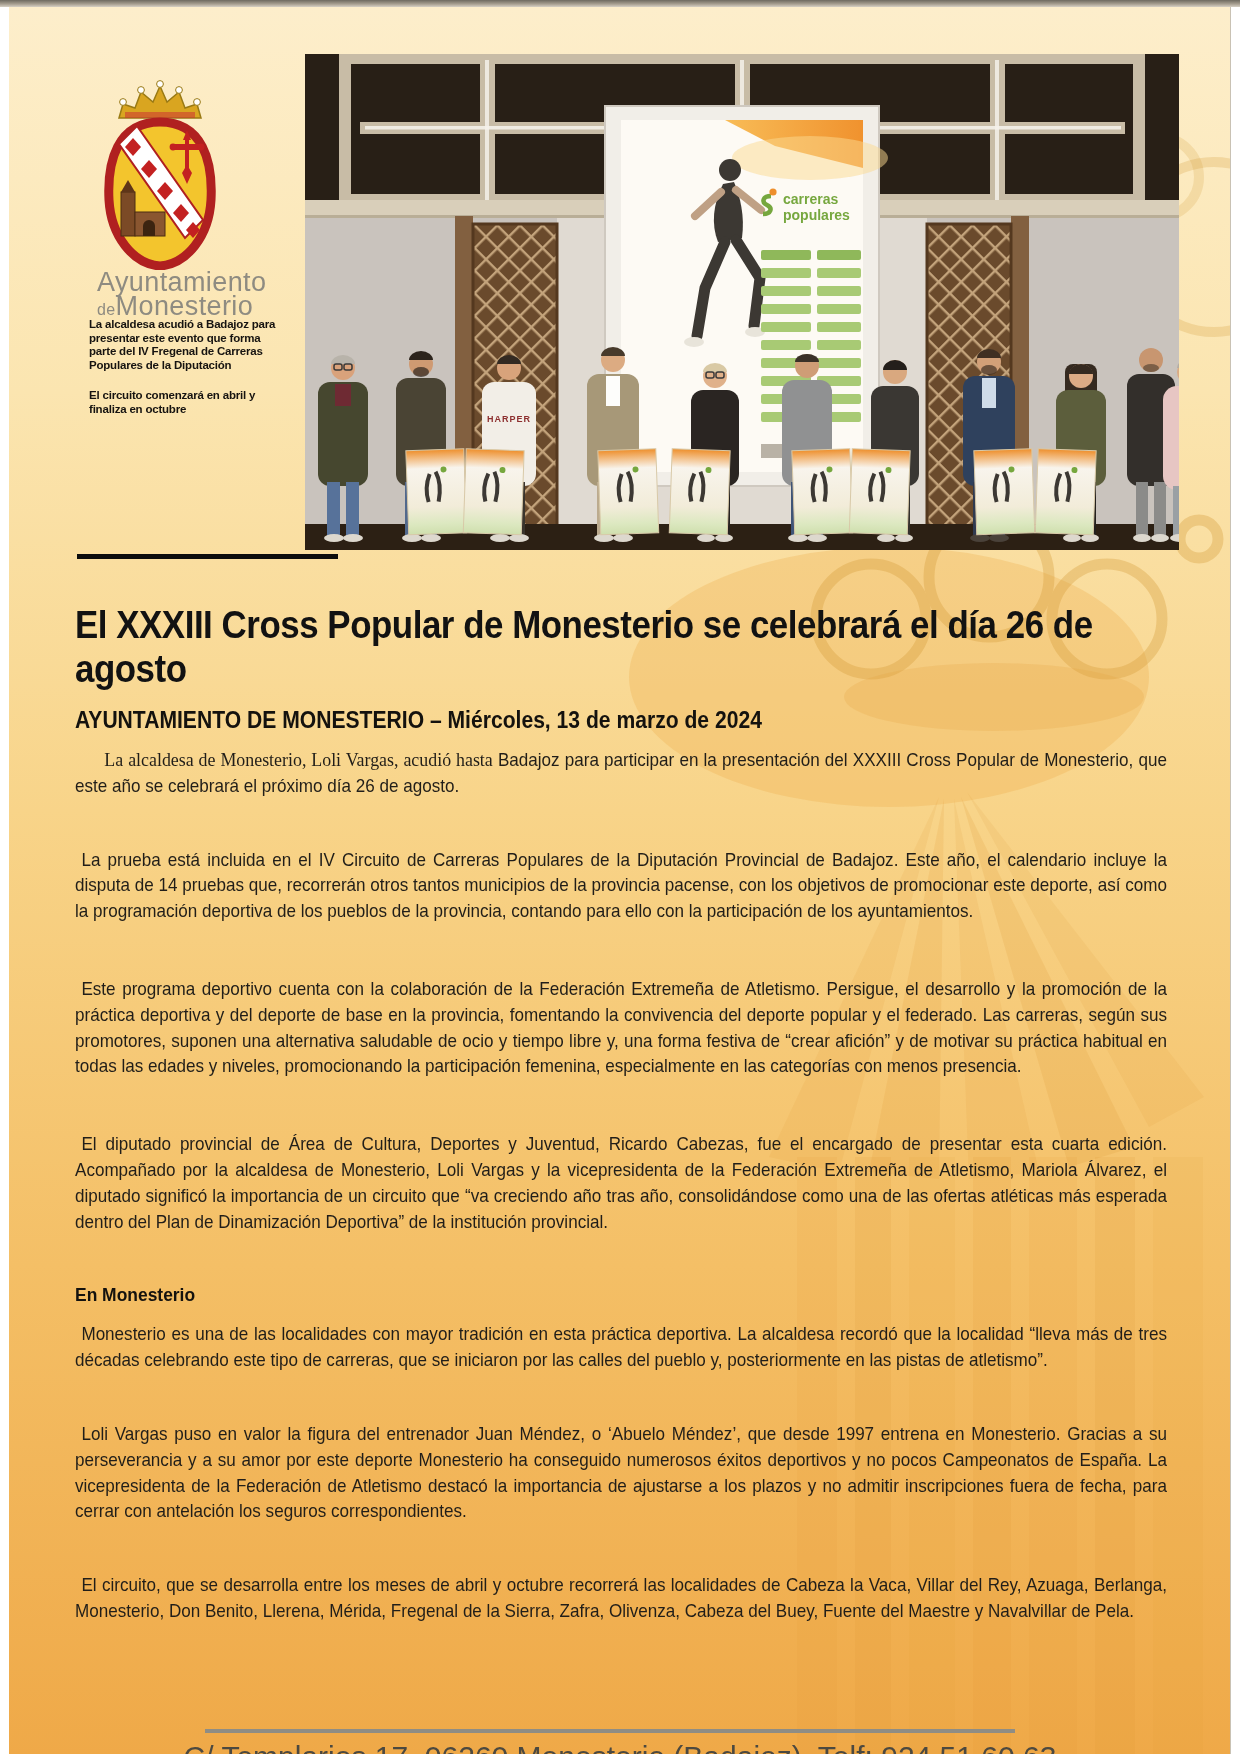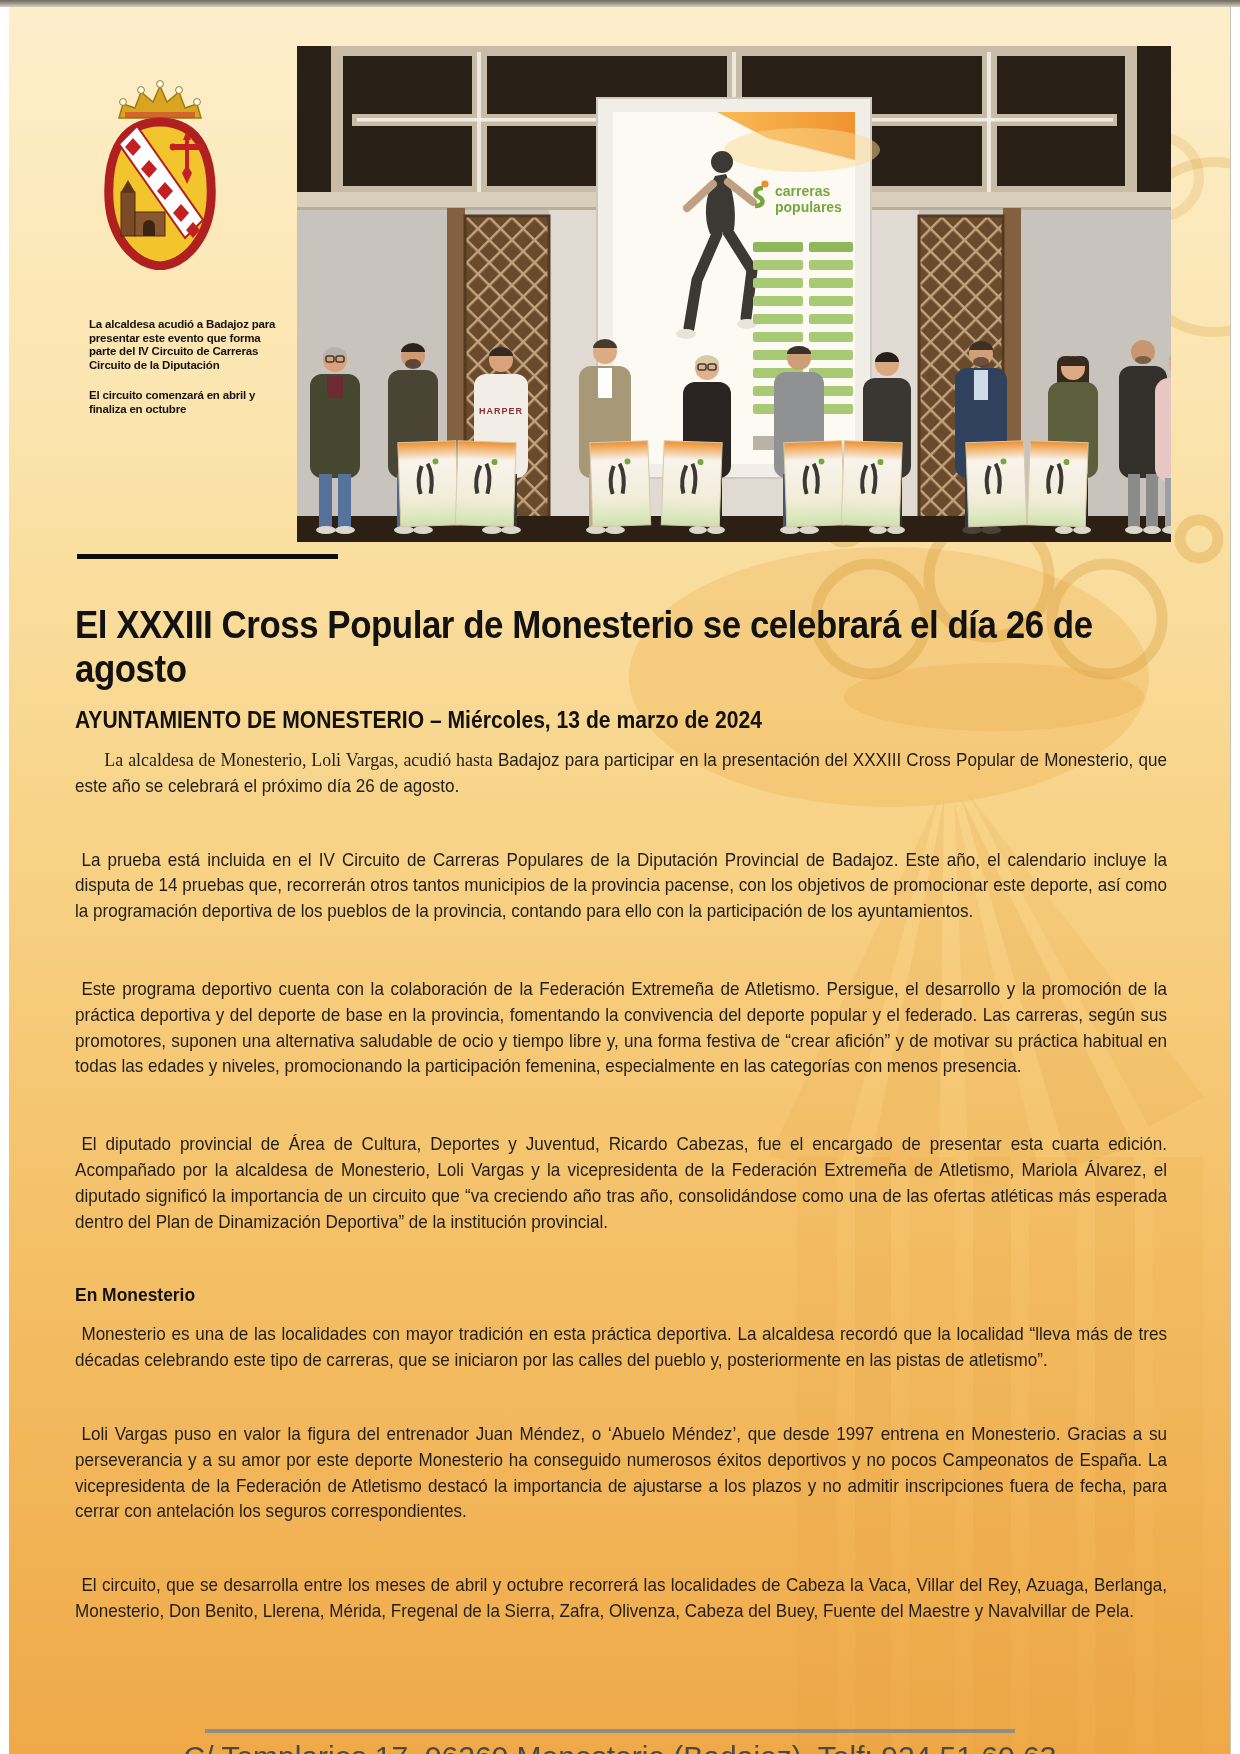--- a/index.html
+++ b/index.html
@@ -21,21 +21,21 @@
   .org-name .l1 { font-size:27px; }
   .org-name .de { font-size:16px; }
   .org-name .l2 { font-size:27px; }
 
   .sidebar-notes { position:absolute; left:89px; top:318px; width:188px; }
   .sidebar-notes p { margin:0; font-weight:bold; font-size:11.5px; line-height:13.6px;
     letter-spacing:-0.2px; color:#161310; }
   .sidebar-notes p.n2 { margin-top:29px; }
   .sidebar-notes p.n3 { margin-top:17px; }
 
-  .photo { position:absolute; left:293px; top:42px; width:874px; height:471px; margin:4px; }
+  .photo { position:absolute; left:293px; top:42px; width:874px; height:471px; margin:12px; }
   .photo svg { display:block; }
 
   .headline-rule { position:absolute; left:77px; top:554px; width:261px; height:5px; background:#0c0c0c; }
 
   .article { position:absolute; left:75px; top:603px; width:1190px;
     transform:scaleX(0.9176); transform-origin:0 0; }
   .article h1 { margin:0; font-size:38px; line-height:44px; font-weight:bold;
     letter-spacing:-0.5px; color:#121212; }
   .article h2 { margin:16px 0 0 0; font-size:23px; line-height:26px; font-weight:bold; color:#14120e; }
   .article p { margin:48px 0 0 0; font-size:18.6px; line-height:25.8px; text-align:justify;
@@ -123,23 +123,29 @@
       </g>
       <g>
         <rect x="26" y="112" width="14" height="44" fill="#7b4a26" stroke="#4c2c12"></rect>
         <polygon points="26,112 33,100 40,112" fill="#5e3518"></polygon>
         <rect x="40" y="132" width="30" height="24" fill="#8a5630" stroke="#4c2c12"></rect>
         <path d="M48,156 v-10 a6,6 0 0 1 12,0 v10 Z" fill="#3c2410"></path>
       </g>
     </g>
   </svg>
 
+  <div class="org-name">
+    <div class="l1">Ayuntamiento</div>
+    <div>
+      <span class="de">de</span><span class="l2">Monesterio</span>
+    </div>
+  </div>
 
   <aside class="sidebar-notes">
-    <p class="n1">La alcaldesa acudió a Badajoz para presentar este evento que forma parte del IV Circuito de Carreras Circuito de la Diputación</p>
+    <p class="n1">La alcaldesa acudió a Badajoz para presentar este evento que forma parte del IV Fregenal de Carreras Populares de la Diputación</p>
     <p class="n3">El circuito comenzará en abril y finaliza en octubre</p>
   </aside>
 
   <figure class="photo">
     <svg viewBox="0 0 874 496" width="874" height="496">
       <defs>
         <linearGradient id="pg" x1="0" y1="0" x2="0" y2="1">
           <stop offset="0" stop-color="#ee8f2c"></stop>
           <stop offset="0.22" stop-color="#f8f4ec"></stop>
           <stop offset="0.68" stop-color="#f2ecd9"></stop>

